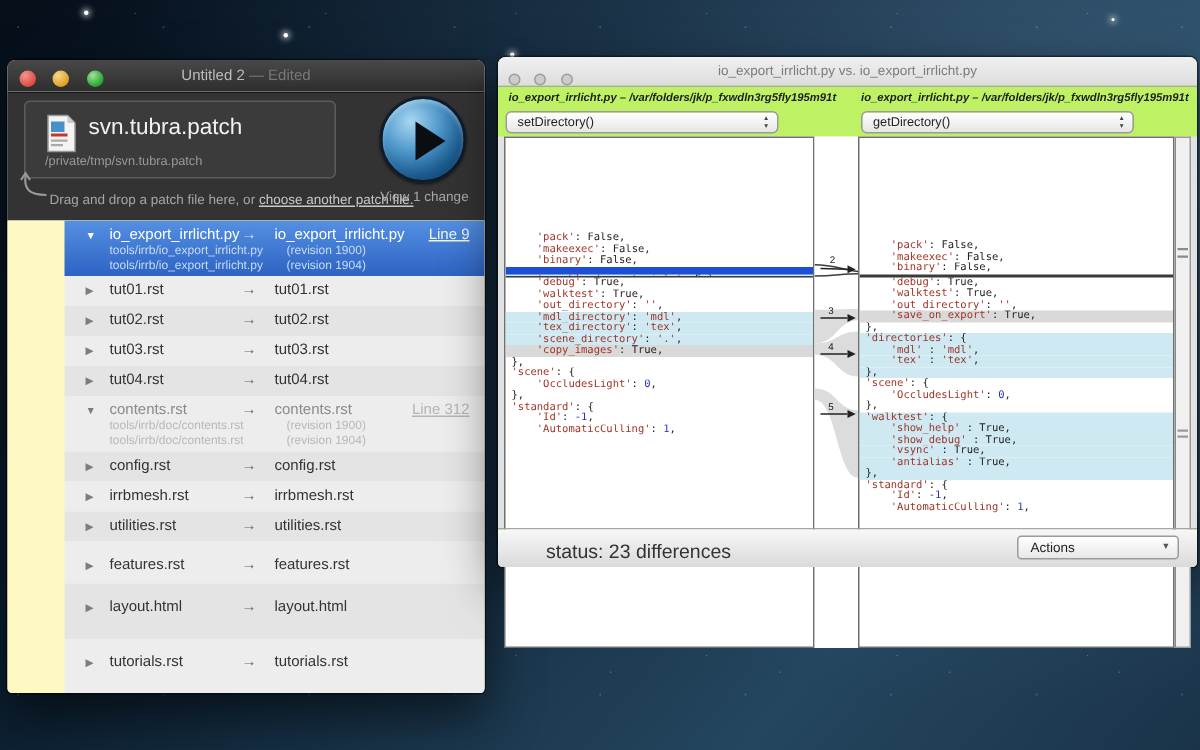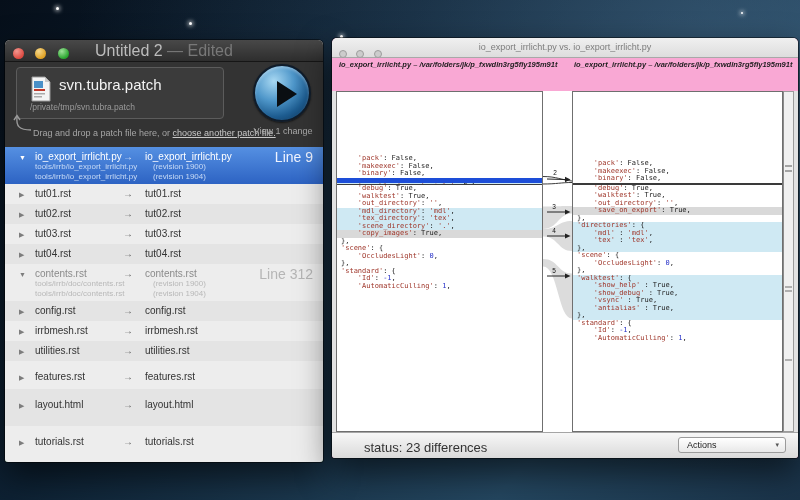--- a/index.html
+++ b/index.html
@@ -28,21 +28,21 @@
 
   
   #patch-win { left:5px; top:40px; width:318px; height:422px; background:#e8e8e8; }
   #patch-win .titlebar { height:22px; border-radius:5px 5px 0 0;
     background:linear-gradient(#484848,#2e2e2e); position:relative;
     border-bottom:1px solid #161616; }
   #patch-win .tl-box { position:absolute; left:8px; top:5px; }
   .tl.red { background:radial-gradient(circle at 35% 30%, #f2968f, #dd4a41 70%); }
   .tl.yel { background:radial-gradient(circle at 35% 30%, #f5d88d, #dfa123 70%); }
   .tl.grn { background:radial-gradient(circle at 35% 30%, #9fe09a, #28a52d 70%); }
-  #patch-win .title { text-align:center; line-height:21px; font-size:16px; color:#bcbcbc; }
+  #patch-win .title { text-align:center; line-height:21px; font-size:10px; color:#bcbcbc; }
   #patch-win .title .dim { color:#787878; }
 
   #patch-header { position:relative; height:85px; background:#333333; }
   #drop-box { position:absolute; left:11px; top:5px; width:208px; height:52px;
     background:#3b3b3b; border:1px solid #5c5c5c; border-radius:4px; }
   #drop-box .pname { position:absolute; left:42px; top:8px; font-size:15px; color:#f2f2f2; }
   #drop-box .ppath { position:absolute; left:13px; top:34px; font-size:8.5px; color:#9a9a9a; }
   #patch-icon { position:absolute; left:13px; top:8px; }
   #drop-hint { position:absolute; left:28px; top:66px; font-size:9px; color:#a5a5a5; white-space:nowrap; }
   #drop-hint a { color:#c9c9c9; text-decoration:underline; cursor:pointer; }
@@ -50,48 +50,48 @@
   #play-btn { position:absolute; left:248px; top:2px; width:58px; height:58px; border-radius:50%;
     background:radial-gradient(circle at 35% 28%, #a8d8f2, #4f97ca 38%, #1d5c90 68%, #0a2c4e 100%);
     border:2px solid #101c2a; box-shadow:inset 0 2px 3px rgba(255,255,255,.35), 0 1px 2px rgba(0,0,0,.6);
     cursor:pointer; }
   #play-btn .tri { position:absolute; left:22px; top:15px; width:0; height:0;
     border-left:20px solid #0a0e12; border-top:13px solid transparent; border-bottom:13px solid transparent; }
   #view-label { position:absolute; left:240px; top:64px; width:76px; text-align:center;
     font-size:9px; color:#a8a8a8; }
 
   #file-list { position:absolute; top:107px; bottom:0; left:0; right:0; overflow:hidden;
-    background:#14532d; border-radius:0 0 3px 3px; }
+    background:#fef9c3; border-radius:0 0 3px 3px;padding-left:38px; }
   .frow { position:relative; height:20px; font-size:10px; color:#333; }
   .frow:nth-child(even) { background:#ededed; }
   .frow:nth-child(odd)  { background:#e4e4e4; }
   .frow.exp { height:37px; }
   .frow.mid { height:28px; }
   .frow.tall { height:37px; }
   .frow .main { position:absolute; left:0; right:0; top:3px; height:14px; line-height:14px; white-space:nowrap; }
   .frow.mid .main, .frow.tall .main { top:9px; }
   .frow .tri { position:absolute; left:14px; width:10px; font-size:7px; color:#7d7d7d; top:1px; }
   .frow .fname { position:absolute; left:30px; }
   .frow .farrow { position:absolute; left:118px; color:#666; }
   .frow .fname2 { position:absolute; left:140px; }
-  .frow .lineb { position:absolute; right:10px; font-size:14px; color:#888; }
+  .frow .lineb { position:absolute; right:10px; font-size:10px; color:#888;text-decoration:underline; }
   .frow .sub { position:absolute; left:30px; font-size:8px; color:#9a9a9a; white-space:nowrap; }
   .frow .sub .p { display:inline-block; width:118px; }
   .frow.sel { background:linear-gradient(#5590e2,#2d63c3); color:#fff; }
   .frow.sel .tri { color:#fff; }
   .frow.sel .farrow { color:#d5e3fa; }
   .frow.sel .lineb { color:#f0f4ff; }
   .frow.sel .sub { color:#c8dbf6; }
   .frow.dim { color:#8a8a8a; }
   .frow.dim .sub { color:#b8b8b8; }
   .frow.dim .lineb { color:#b5b5b5; }
   .sub.s1 { top:15px; } .sub.s2 { top:25px; }
 
   
-  #diff-win { left:332px; top:38px; width:466px; height:420px; background:#f9a8d4; }
+  #diff-win { left:332px; top:38px; width:466px; height:340px; background:#bef264; }
   #diff-win .titlebar { height:20px; border-radius:5px 5px 0 0;
     background:linear-gradient(#f0f0f0,#dddddd); border-bottom:1px solid #a8a8a8; position:relative; }
   #diff-win .tl-box { position:absolute; left:7px; top:6px; }
   #diff-win .tl { width:8px; height:8px; margin-right:5px; background:#cccccc; border:1px solid #9d9d9d; }
   #diff-win .title { text-align:center; line-height:19px; font-size:9px; color:#7c7c7c; }
 
   .pane-heads { position:relative; height:15px;font-style:italic; }
   .phead { position:absolute; top:2px; font-size:7.5px; font-weight:bold; color:#1e1e1e; white-space:nowrap; overflow:hidden; }
   .phead.l { left:7px; width:228px; }
   .phead.r { left:242px; width:220px; }
@@ -285,20 +285,24 @@
       <span class="tl"></span>
       <span class="tl"></span>
       <span class="tl"></span>
     </span>
     <div class="title">io_export_irrlicht.py vs. io_export_irrlicht.py</div>
   </div>
 
   <div class="pane-heads">
     <div class="phead l">io_export_irrlicht.py – /var/folders/jk/p_fxwdln3rg5fly195m91t</div>
     <div class="phead r">io_export_irrlicht.py – /var/folders/jk/p_fxwdln3rg5fly195m91t</div>
+  </div>
+  <div class="pane-selects">
+    <div class="pselect l"><span>setDirectory()</span><span class="stepper">▴<br>▾</span></div>
+    <div class="pselect r"><span>getDirectory()</span><span class="stepper">▴<br>▾</span></div>
   </div>
 
   <div id="diff-area">
     <div class="code-pane" id="lpane">
         <div class="cl ">&nbsp;</div>
         <div class="cl ">&nbsp;</div>
         <div class="cl ">&nbsp;</div>
         <div class="cl ">&nbsp;</div>
         <div class="cl ">&nbsp;</div>
         <div class="cl ">&nbsp;</div>

